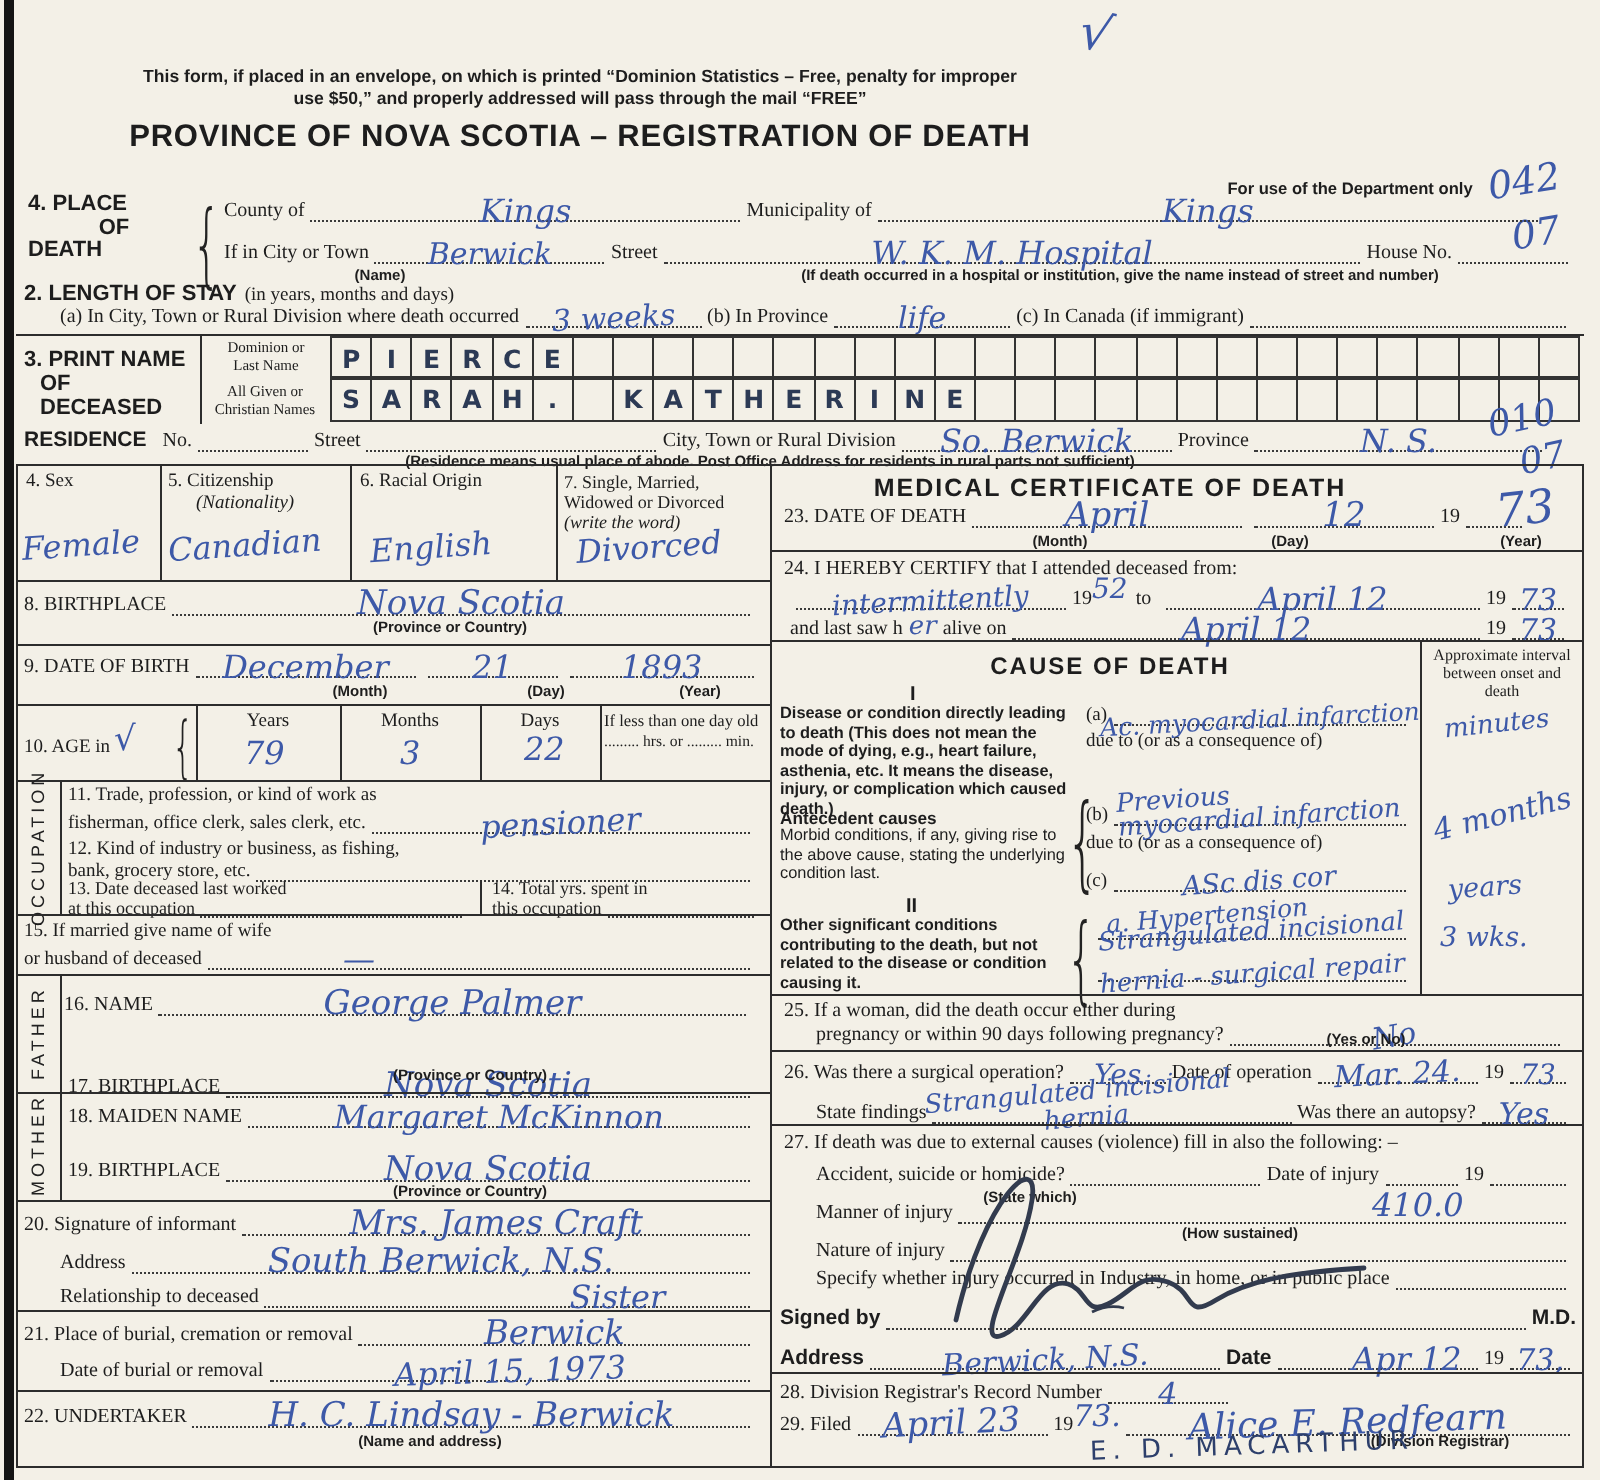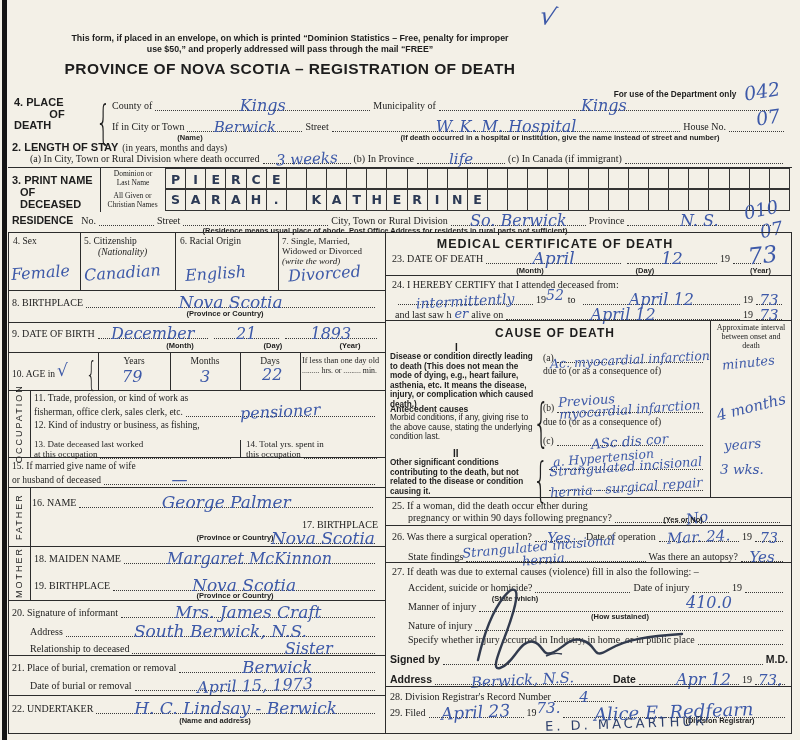--- a/index.html
+++ b/index.html
@@ -269,20 +269,24 @@
   <div class="vl" style="left:30px;top:390px;height:67px;"></div>
   <div class="r vert" style="left:10px;top:392px;height:63px;width:18px;">OCCUPATION</div>
   <div class="r lab9" style="left:34px;top:393px;">11. Trade, profession, or kind of work as</div>
   <div class="r f" style="left:34px;top:404px;width:344px;">
     <span class="lab9">fisherman, office clerk, sales clerk, etc.</span>
     <span class="d grow">
         <span class="hw" style="font-size:16px;transform:rotate(-3deg);">pensioner</span>
       </span>
   </div>
   <div class="r lab9" style="left:34px;top:420px;">12. Kind of industry or business, as fishing,</div>
+  <div class="r f" style="left:34px;top:431px;width:344px;">
+    <span class="lab9">bank, grocery store, etc.</span>
+    <span class="d grow"></span>
+  </div>
   <div class="vl" style="left:240px;top:440px;height:17px;"></div>
   <div class="r" style="left:34px;top:440px;width:200px;font-size:9px;line-height:9.5px;">
     <div>13. Date deceased last worked</div>
     <div class="f">
         <span>at this occupation</span>
         <span class="d grow"></span>
       </div>
   </div>
   <div class="r" style="left:246px;top:440px;width:134px;font-size:9px;line-height:9.5px;">
     <div>14. Total yrs. spent in</div>
@@ -303,21 +307,21 @@
   <div class="hl" style="left:8px;top:487px;width:377px;"></div>
 
   <div class="vl" style="left:30px;top:487px;height:59px;"></div>
   <div class="r vert" style="left:10px;top:489px;height:55px;width:18px;">FATHER</div>
   <div class="r f" style="left:32px;top:494px;width:344px;">
     <span class="lab">16. NAME</span>
     <span class="d grow">
         <span class="hw" style="font-size:17px;">George Palmer</span>
       </span>
   </div>
-  <div class="r f" style="left:34px;top:519px;width:344px;flex-direction:column;">
+  <div class="r f" style="left:34px;top:535px;width:344px;">
     <span class="lab">17. BIRTHPLACE</span>
     <span class="d grow">
         <span class="hw" style="font-size:17px;">Nova Scotia</span>
       </span>
   </div>
   <div class="r sub" style="left:150px;top:533px;width:170px;">(Province or Country)</div>
   <div class="hl" style="left:8px;top:546px;width:377px;"></div>
 
   <div class="vl" style="left:30px;top:546px;height:54px;"></div>
   <div class="r vert" style="left:10px;top:548px;height:50px;width:18px;">MOTHER</div>

